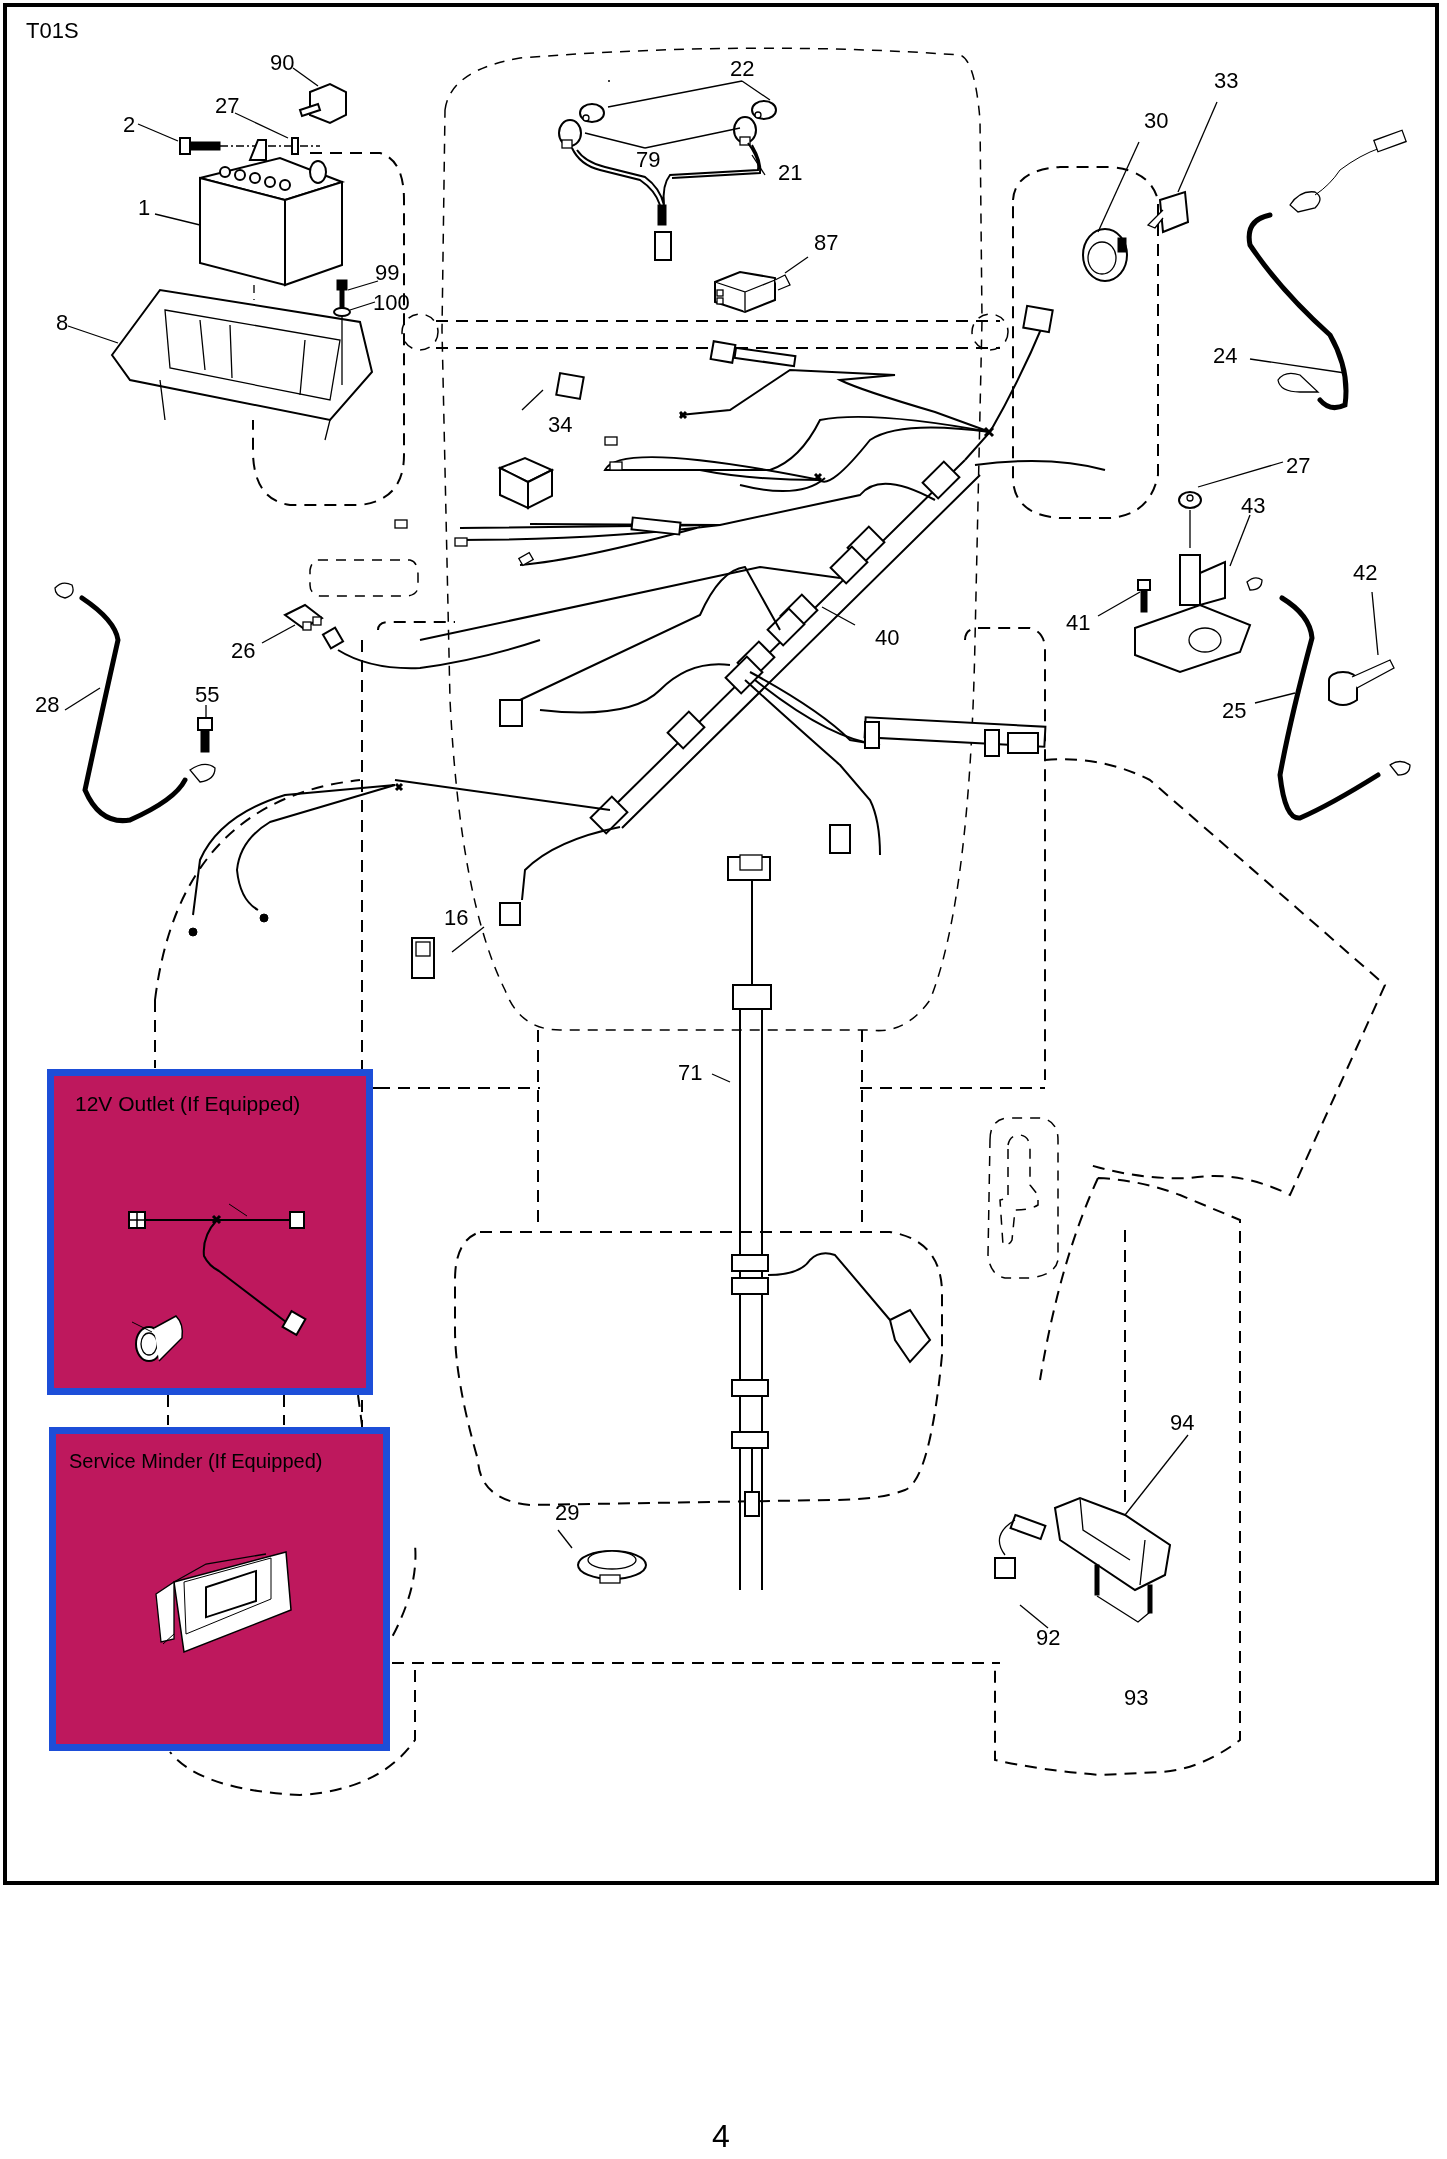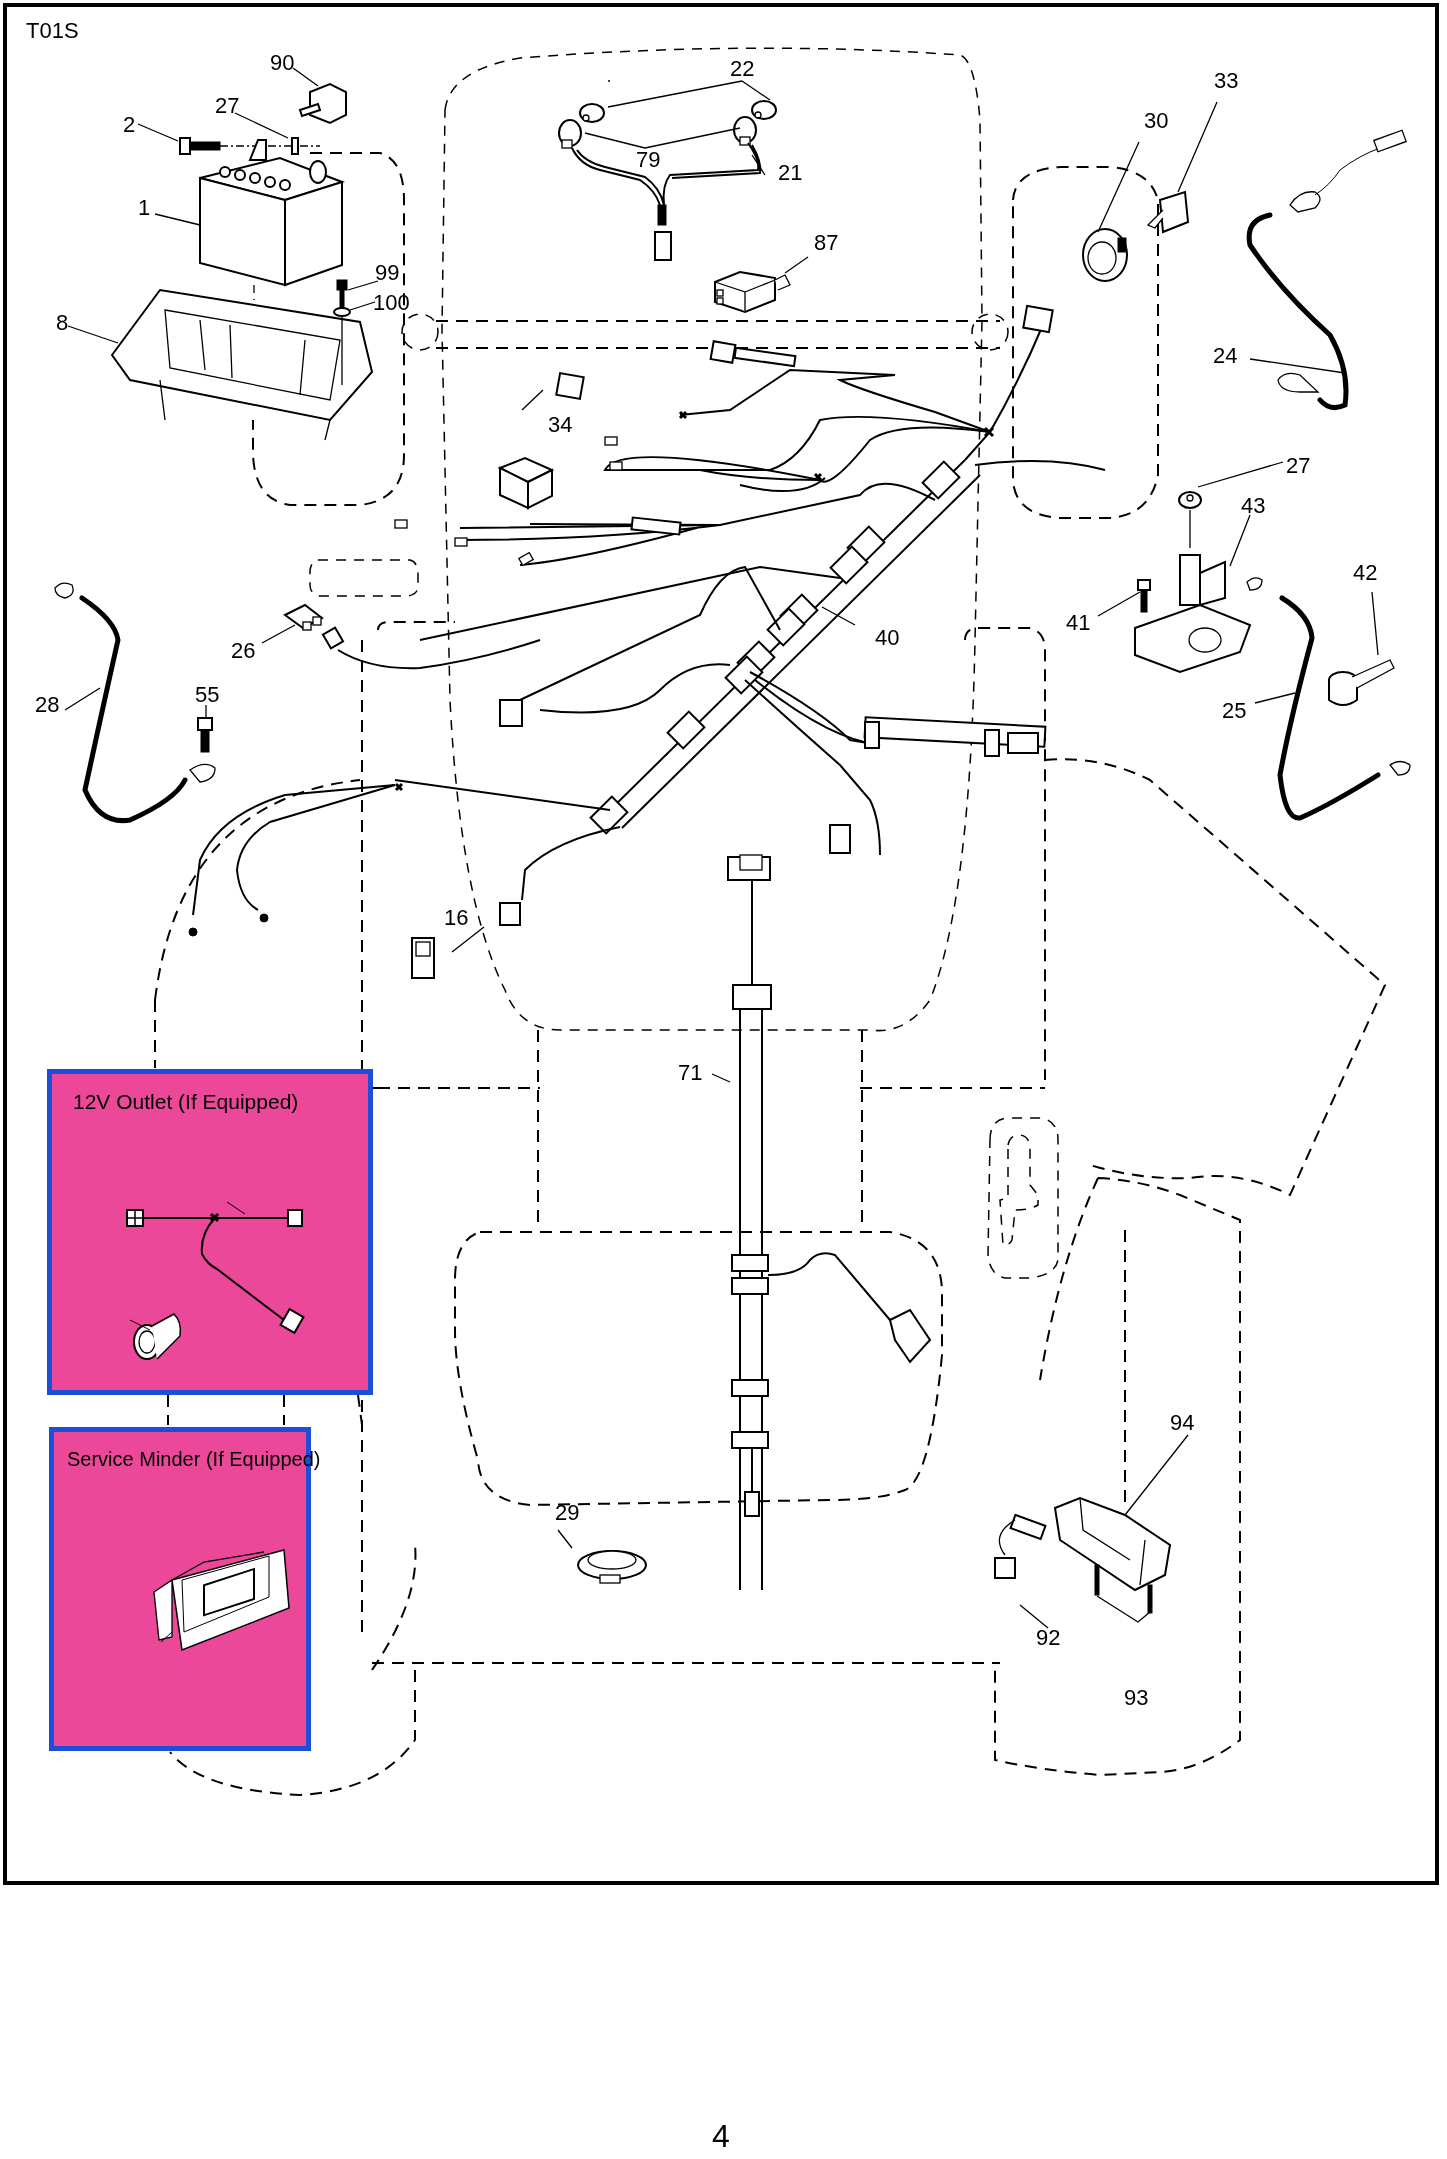--- a/index.html
+++ b/index.html
@@ -3,21 +3,21 @@
   <meta charset="utf-8">
   <style>
     html, body { margin: 0; padding: 0; background: #ffffff; }
     body { width: 1447px; height: 2159px; position: relative; overflow: hidden;
            font-family: "Liberation Sans", sans-serif; color: #000; }
     #frame { position: absolute; left: 3px; top: 3px; width: 1436px; height: 1882px;
              border: 4px solid #000; box-sizing: border-box; }
     #diagram { position: absolute; left: 0; top: 0; width: 1447px; height: 2159px; }
     .callout { font-family: "Liberation Sans", sans-serif; font-size: 22px; fill: #000; }
     .title-code { position: absolute; left: 26px; top: 12px; font-size: 22px; margin-top: 6px; }
-    .inset { position: absolute; border: 5px solid #1d4ed8; background: #ec4899; box-sizing: border-box; }
+    .inset { position: absolute; border: 7px solid #1d4ed8; background: #be185d; box-sizing: border-box; }
     .inset-title { position: absolute; font-size: 21px; white-space: nowrap; }
     .page-num { position: absolute; left: 712px; top: 2118px; font-size: 32px; }
     .dash { fill: none; stroke: #000; stroke-width: 2; stroke-dasharray: 12 8; }
     .dash-thin { fill: none; stroke: #000; stroke-width: 1.5; stroke-dasharray: 10 8; }
     .wire { fill: none; stroke: #000; stroke-width: 2; }
     .wire-thick { fill: none; stroke: #000; stroke-width: 5; stroke-linecap: round; }
     .leader { fill: none; stroke: #000; stroke-width: 1.3; }
     .part { fill: #fff; stroke: #000; stroke-width: 2; }
     .part-thin { fill: #fff; stroke: #000; stroke-width: 1.3; }
     .blk { fill: #000; stroke: #000; }
@@ -399,21 +399,21 @@
     </g>
     <g>
       <ellipse cx="95" cy="268" rx="13" ry="17" fill="#fff" stroke="#000" stroke-width="2"></ellipse>
       <ellipse cx="95" cy="268" rx="8" ry="11" fill="#fff" stroke="#000" stroke-width="1.3"></ellipse>
       <path d="M 100 252 L 122 240 Q 130 248 128 262 L 105 285" fill="#fff" stroke="#000" stroke-width="1.5"></path>
       <path d="M 78 246 L 98 256" stroke="#000" stroke-width="1"></path>
     </g>
   </svg>
 </div>
 
-<div class="inset" style="left:49px; top:1427px; width:262px; height:324px;">
+<div class="inset" style="left:49px; top:1427px; width:341px; height:324px;">
   <div class="inset-title" style="left:13px; top:16px; font-size:20px;">Service Minder (If Equipped)</div>
   <svg width="320" height="320" style="position:absolute;left:0;top:0">
     <g>
       <path d="M 118 148 L 230 118 L 235 176 L 128 218 Z" fill="#fff" stroke="#000" stroke-width="1.5"></path>
       <path d="M 128 148 L 215 124 L 215 165 L 130 200 Z" fill="none" stroke="#000" stroke-width="1"></path>
       <rect x="150" y="150" width="50" height="30" fill="#fff" stroke="#000" stroke-width="2" transform="skewY(-18) translate(0 52)"></rect>
       <path d="M 100 160 L 118 148 L 118 205 L 105 208 Z" fill="#fff" stroke="#000" stroke-width="1.3"></path>
       <path d="M 118 148 L 150 130 L 210 120" fill="none" stroke="#000" stroke-width="1.3"></path>
       <path d="M 107 210 L 118 200" stroke="#000" stroke-width="1"></path>
     </g>

